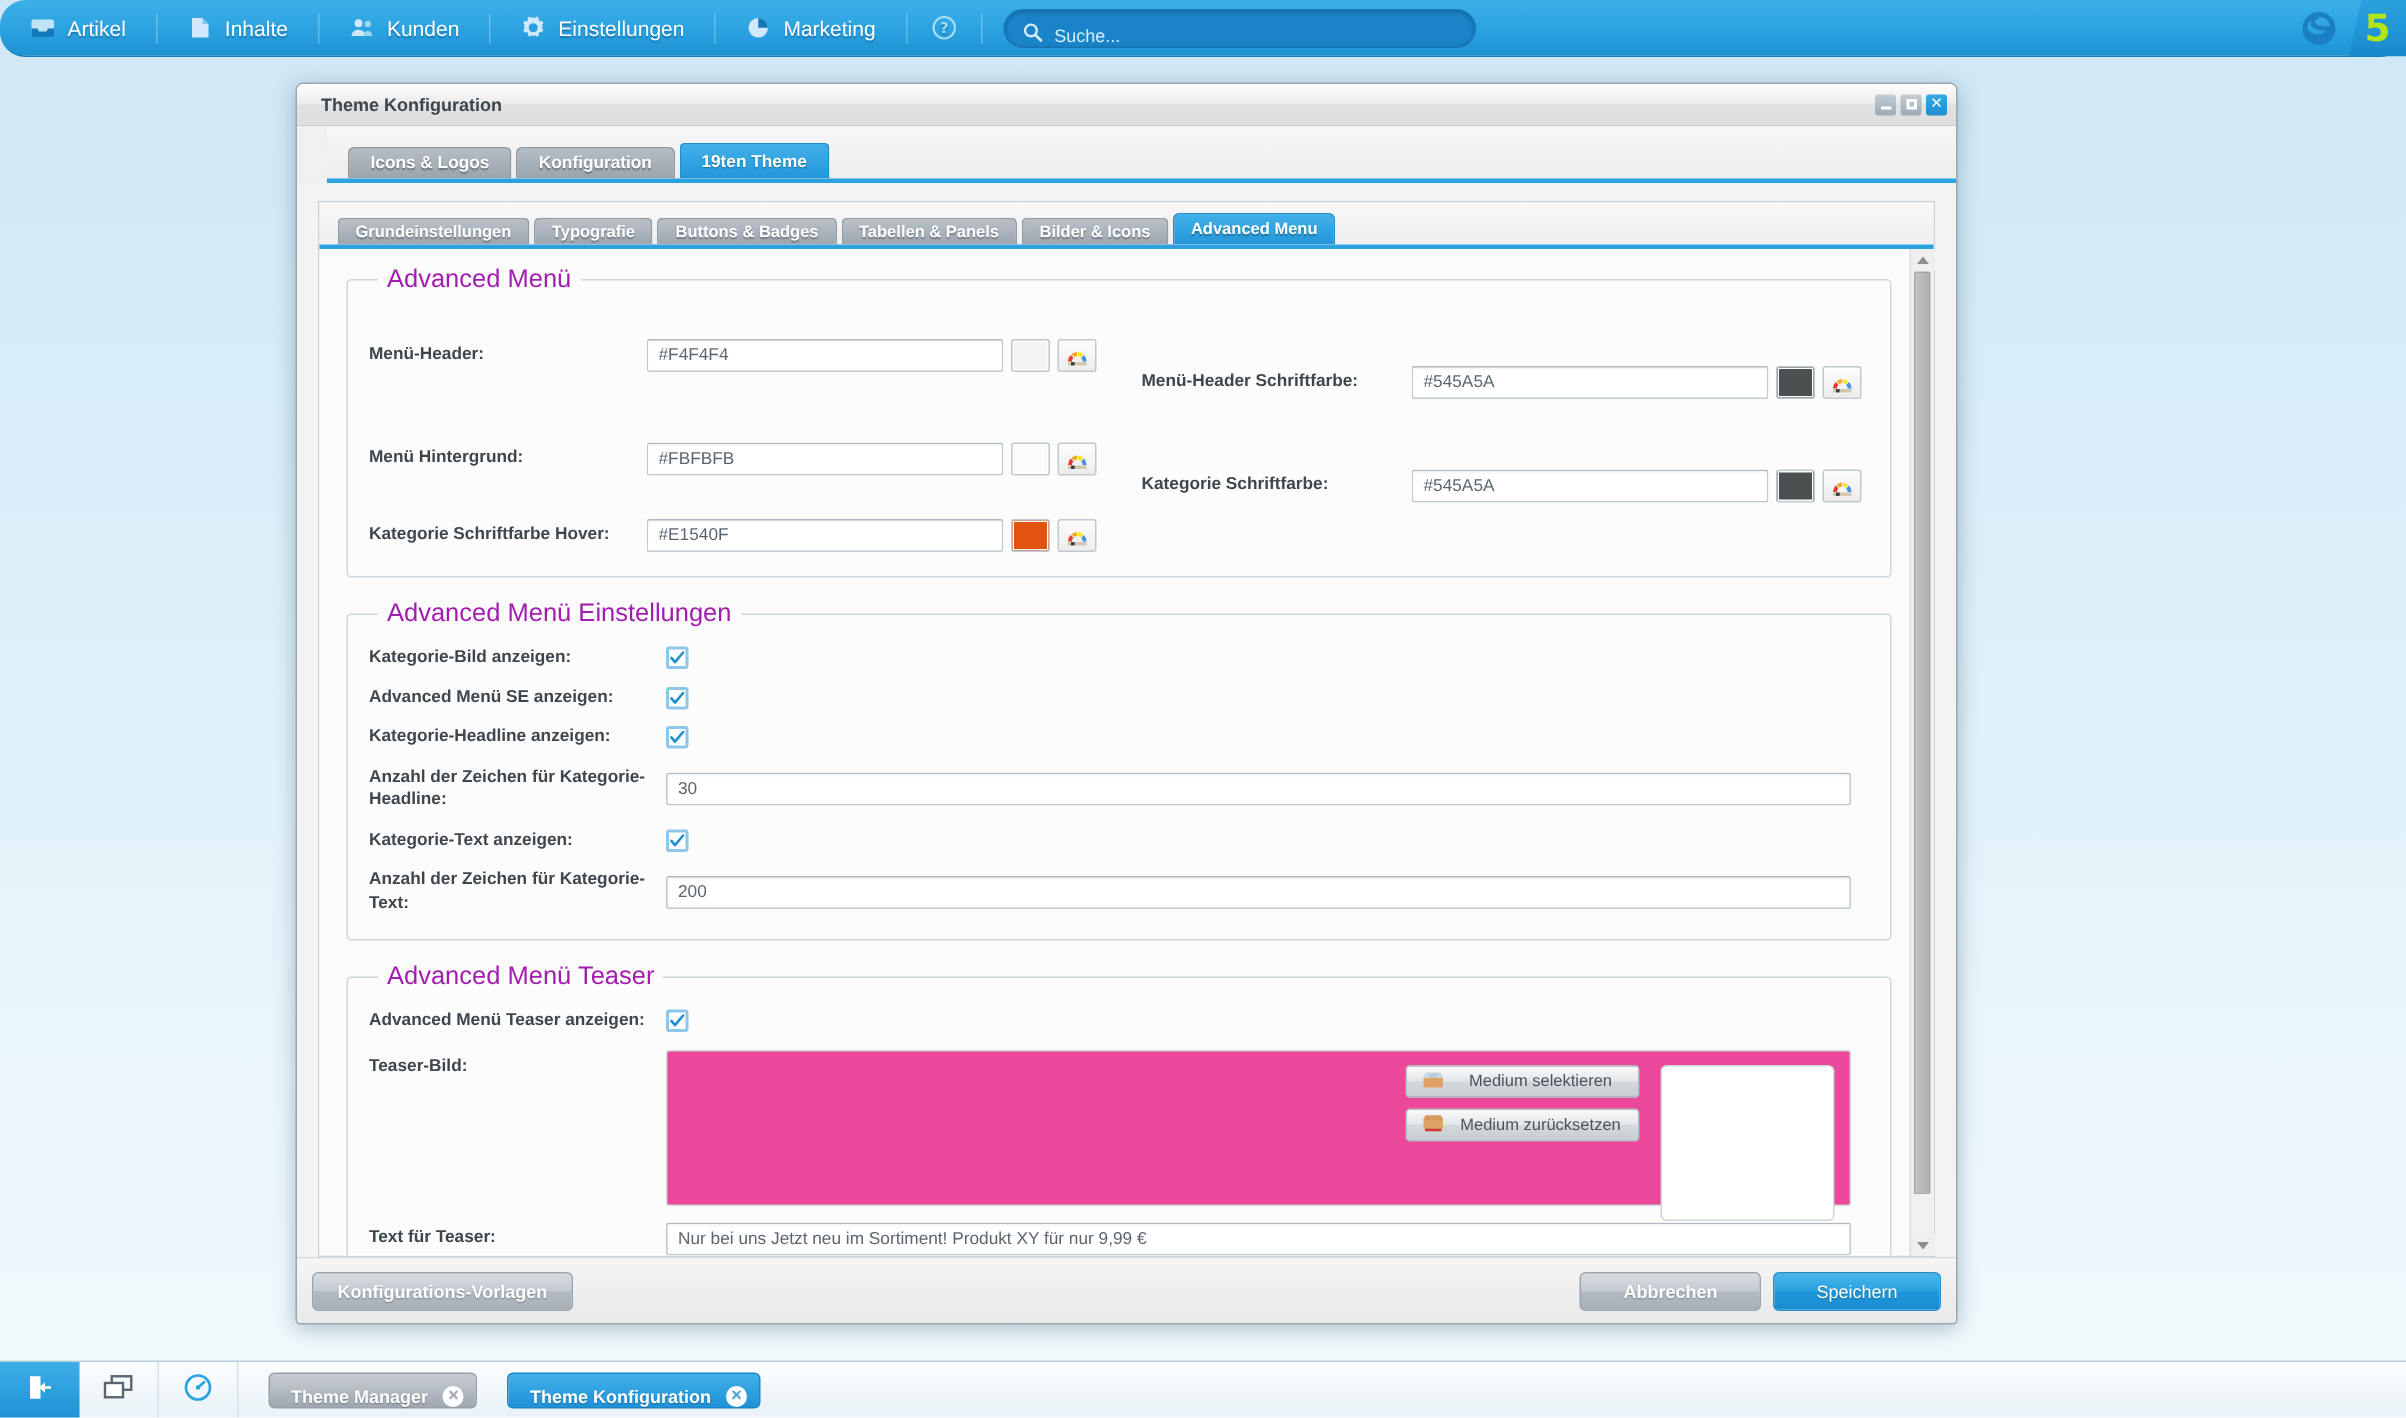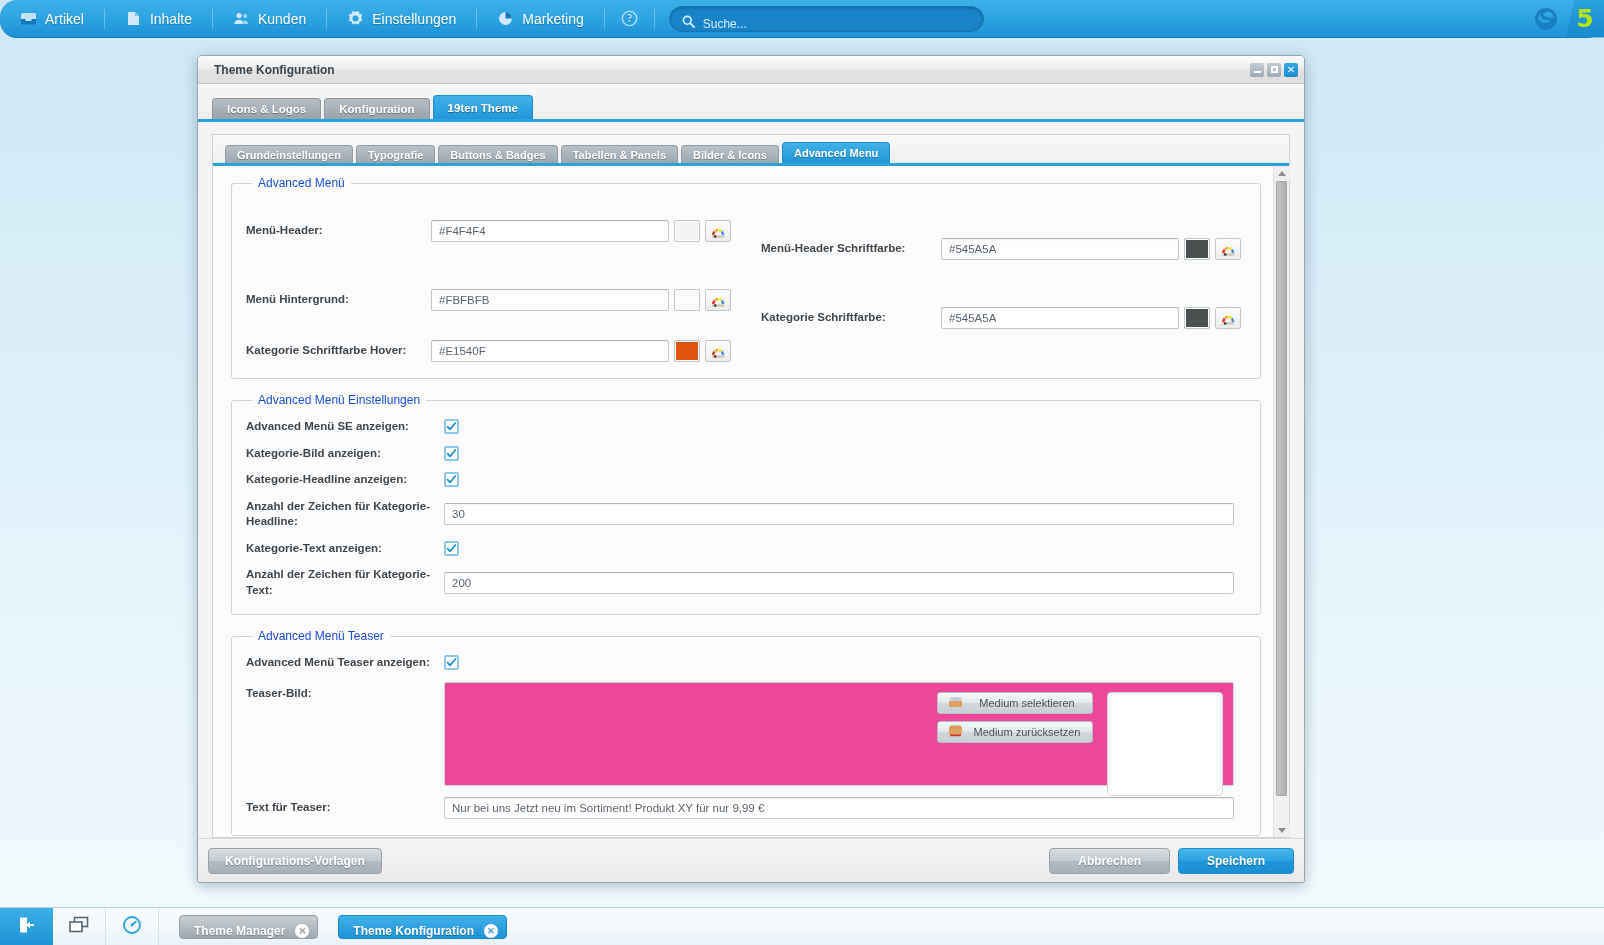--- a/index.html
+++ b/index.html
@@ -93,21 +93,21 @@
   .win-min i { display:block; width:7px; height:2px; background:#fff; margin-top:5px; }
   .win-max i { display:block; width:7px; height:7px; border:2px solid #fff; }
   .win-close i { display:block; color:#fff; font-size:10px; font-weight:bold; line-height:14px; font-family:"DejaVu Sans",sans-serif;}
 
   
   #outer-tabs-wrap {
     background: linear-gradient(180deg,#f7f7f7,#eeeeee);
     padding: 8px 0 0 14px;
     border-bottom: 3px solid #2ba2e0;
     height: 38px; min-height:38px;
-    display: flex; align-items: flex-end; gap: 3px;
+    display: flex; align-items: flex-end; gap: 3px; margin-left: 20px;
   }
   .otab {
     height: 21px; padding: 0 14px;
     border-radius: 4px 4px 0 0;
     display: flex; align-items: center;
     font-size: 11.5px; font-weight: bold; color: #ffffff;
     text-shadow: 0 1px 1px rgba(0,0,0,.35);
     background: linear-gradient(180deg,#b5bdc4 0%,#9aa4ad 100%);
     cursor: pointer;
     border: 1px solid #8e98a1; border-bottom: none;
@@ -182,21 +182,21 @@
   }
 
   
   fieldset.fs {
     border: 1px solid #d0d6da;
     border-radius: 3px;
     margin: 0 0 14px 0; padding: 12px 14px 14px 14px;
     background: #fcfcfc;
   }
   fieldset.fs > legend {
-    font-size: 12px; color: #1d4ed8; padding: 0 6px; margin-left: 6px;
+    font-size: 17px; color: #a21caf; padding: 0 6px; margin-left: 6px;
   }
   .row { display: flex; align-items: center; margin-bottom: 11px; }
   .row:last-child { margin-bottom: 2px; }
   .lbl {
     font-size: 11.5px; font-weight: bold; color: #3f474e;
     line-height: 1.35;
   }
   .lbl-w { width: 185px; padding-right: 8px; flex-shrink: 0; }
   .lbl-w2 { width: 180px; padding-right: 8px; flex-shrink: 0; }
   .lbl-w3 { width: 198px; padding-right: 8px; flex-shrink: 0; }
@@ -276,21 +276,21 @@
     background: linear-gradient(180deg,#d8dde1 0%,#c3cad0 48%,#b2bac1 52%,#a7b0b8 100%);
     color: #ffffff; font-size: 12px; font-weight: bold;
     text-shadow: 0 1px 1px rgba(0,0,0,.3);
     display: flex; align-items: center; justify-content: center;
     cursor: pointer;
   }
   .bbtn {
     height: 26px; padding: 0 28px;
     border-radius: 4px; border: 1px solid #1f8ecd;
     background: linear-gradient(180deg,#47b5ea 0%,#2ba2e0 48%,#1f96d9 52%,#1b8ed2 100%);
-    color: #ffffff; font-size: 12px; font-weight: bold;
+    color: #ffffff; font-size: 12px; font-weight: normal;
     text-shadow: 0 1px 1px rgba(0,0,0,.3);
     display: flex; align-items: center; justify-content: center;
     cursor: pointer;
   }
   #footer-right { margin-left: auto; display: flex; gap: 8px; }
 
   
   #taskbar {
     position: absolute; left: 0; bottom: 0; width: 1604px; height: 38px;
     background: linear-gradient(180deg,#fbfdfe,#e9f2f8);
@@ -544,30 +544,30 @@
                     </svg>
                 </div>
               </div>
             </div>
           </fieldset>
 
           <fieldset class="fs">
             <legend>Advanced Menü Einstellungen</legend>
 
             <div class="row">
-              <span class="lbl lbl-w3">Advanced Menü SE anzeigen:</span>
+              <span class="lbl lbl-w3">Kategorie-Bild anzeigen:</span>
               <div class="chk">
                 <svg width="11" height="11" viewBox="0 0 11 11">
                     <path d="M1.6 5.6L4 8.4 9.4 2" stroke="#1f8ecd" stroke-width="1.7" fill="none" stroke-linecap="round" stroke-linejoin="round"></path>
                   </svg>
               </div>
             </div>
 
             <div class="row">
-              <span class="lbl lbl-w3">Kategorie-Bild anzeigen:</span>
+              <span class="lbl lbl-w3">Advanced Menü SE anzeigen:</span>
               <div class="chk">
                 <svg width="11" height="11" viewBox="0 0 11 11">
                     <path d="M1.6 5.6L4 8.4 9.4 2" stroke="#1f8ecd" stroke-width="1.7" fill="none" stroke-linecap="round" stroke-linejoin="round"></path>
                   </svg>
               </div>
             </div>
 
             <div class="row">
               <span class="lbl lbl-w3">Kategorie-Headline anzeigen:</span>
               <div class="chk">

